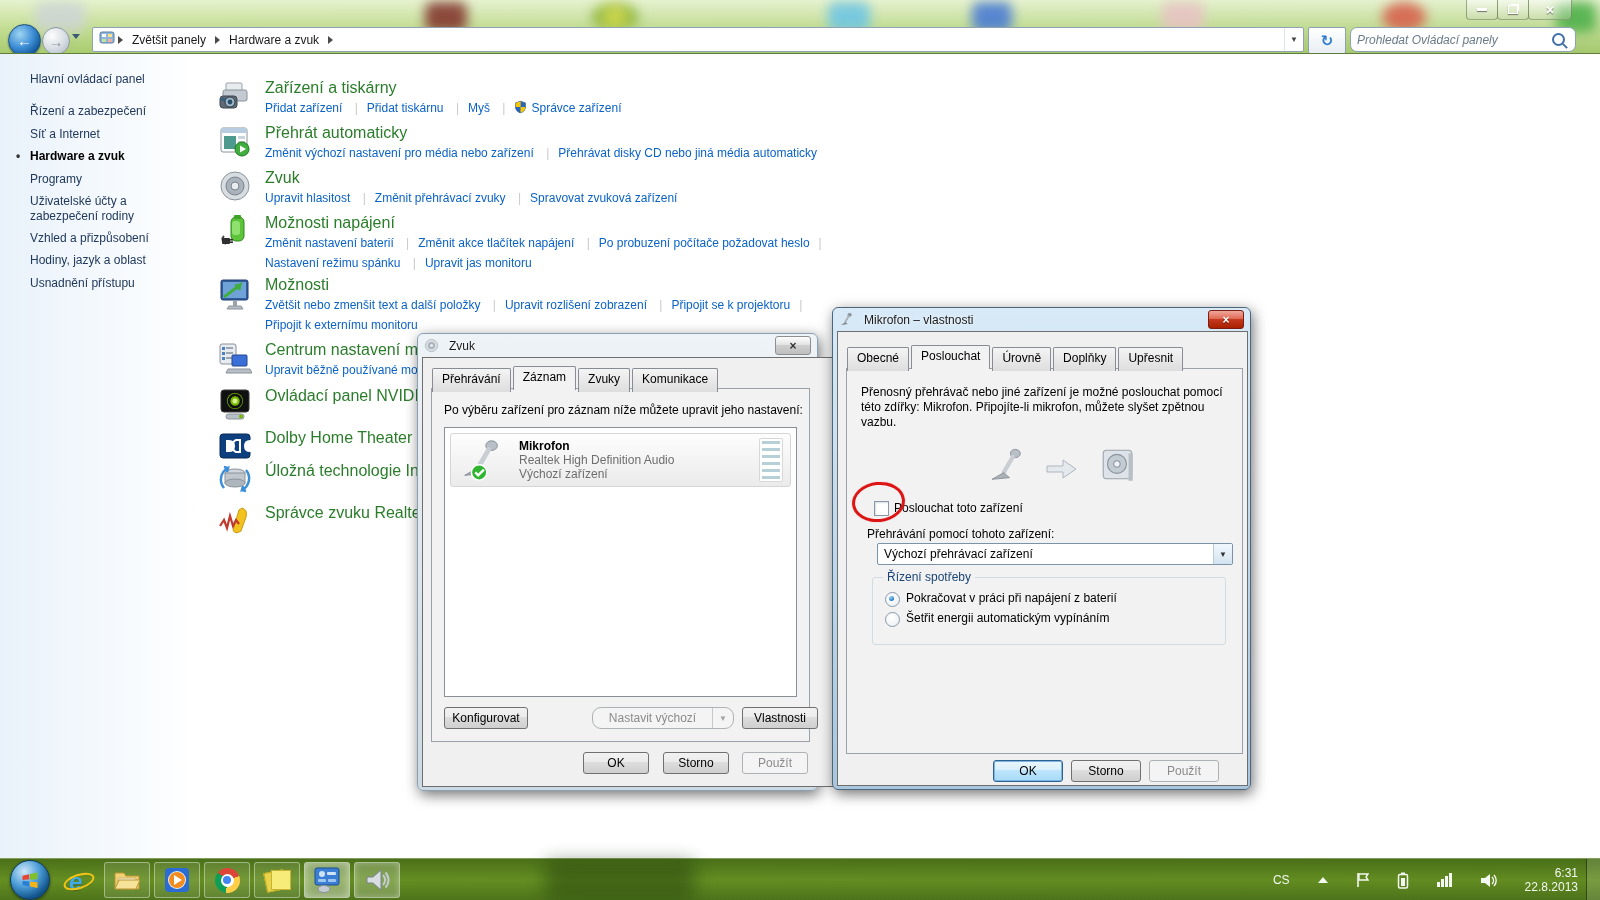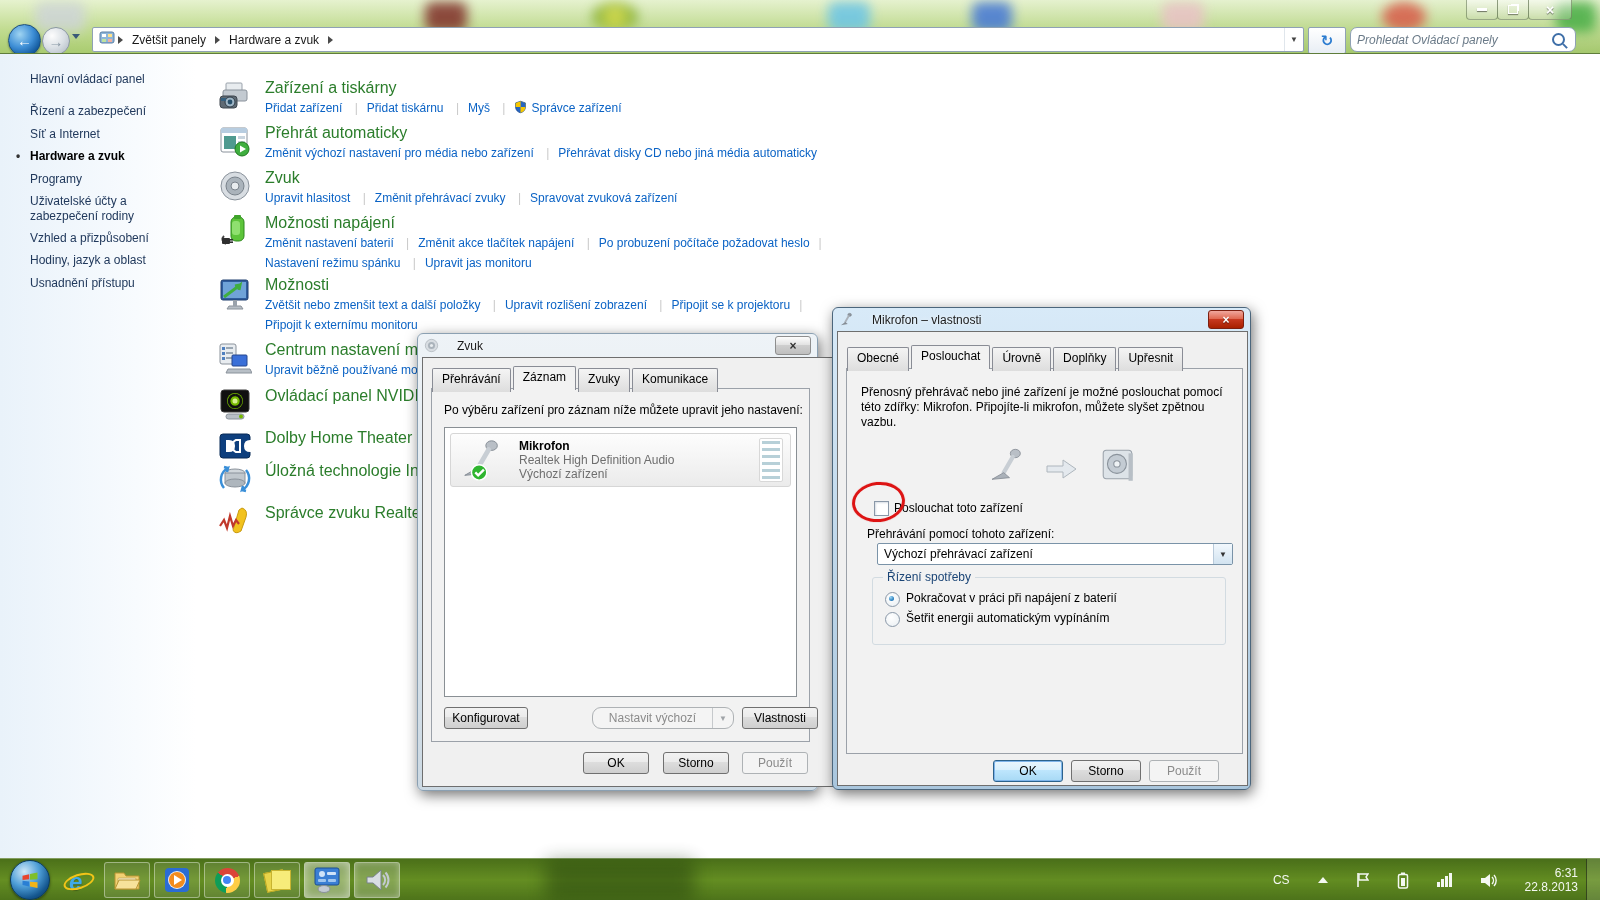--- a/index.html
+++ b/index.html
@@ -61,21 +61,21 @@
   .sec-links{margin-top:2px;line-height:18px;}
   .cplink{color:#0b63c5;cursor:pointer;white-space:nowrap;}
   .cplink + .cplink::before{content:"|";color:#c9c9c9;margin:0 9px;}
   .trail::after{content:"|";color:#c9c9c9;margin-left:9px;}
   .shield{vertical-align:-2px;margin-right:4px;}
   
   .dlg{position:absolute;border-radius:6px;padding:0 4px 4px 4px;box-sizing:border-box;
     box-shadow:2px 4px 14px rgba(0,0,0,.55);}
   .dlg.inactive{background:linear-gradient(180deg,#eef3f7,#ccd9e3);border:1px solid #8ba0b2;}
   .dlg.active{background:linear-gradient(180deg,#d8eaf8,#a9c6dd);border:1px solid #4c667c;}
-  .dlg-title{height:23px;display:flex;align-items:center;gap:18px;padding:0 2px;color:#1a1a1a;
+  .dlg-title{height:23px;display:flex;align-items:center;gap:10px;padding:0 2px;color:#1a1a1a;
     text-shadow:0 0 4px rgba(255,255,255,.9);}
   .dlg-client{position:relative;background:#f0f0f0;border:1px solid #6e6e6e;box-sizing:border-box;}
   .dlg-close{position:absolute;top:2px;width:34px;height:17px;border-radius:3px;
     display:flex;align-items:center;justify-content:center;font-size:12px;font-weight:bold;}
   .dlg-close.gray{background:linear-gradient(180deg,#fdfdfd,#e3e3e3 45%,#cucfcf 46%,#bfbfbf);
     background:linear-gradient(180deg,#fdfdfd,#e3e3e3 45%,#cfcfcf 46%,#bfbfbf);border:1px solid #8e8e8e;color:#333;}
   .dlg-close.red{background:linear-gradient(180deg,#f0a79d,#e06a53 45%,#c93a22 46%,#a82000);
     border:1px solid #7c1f10;color:#fff;text-shadow:0 1px 1px rgba(0,0,0,.5);}
   .tabs{position:absolute;display:flex;z-index:3;}
   .tab{padding:3px 9px 3px 9px;border:1px solid #898c95;border-bottom:none;border-radius:2px 2px 0 0;

